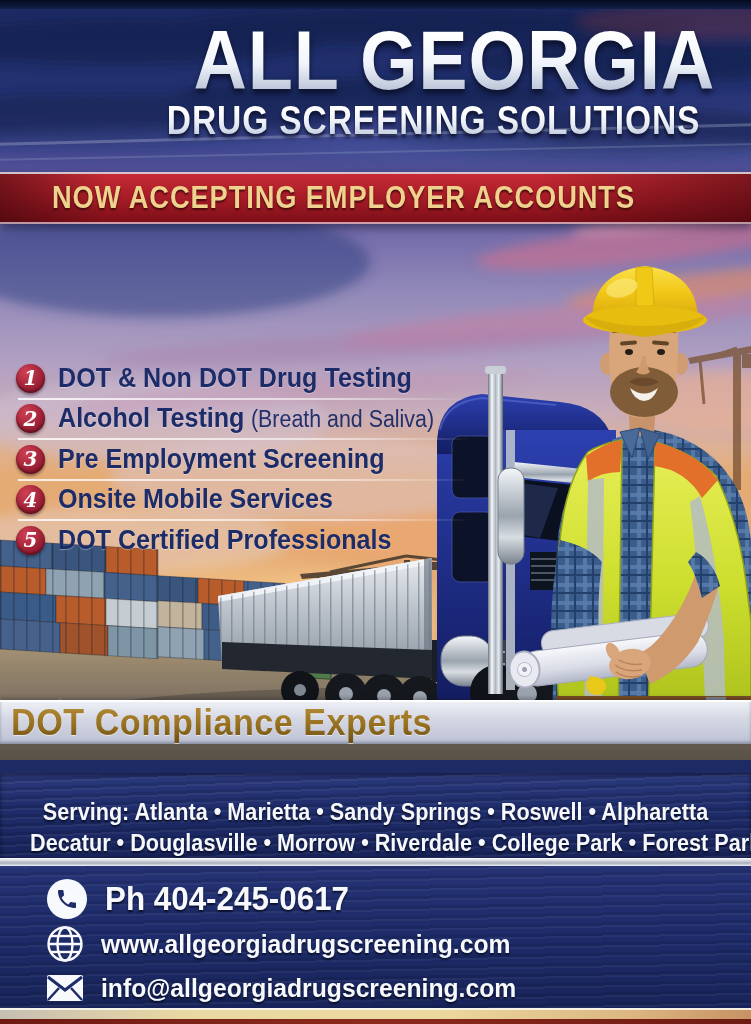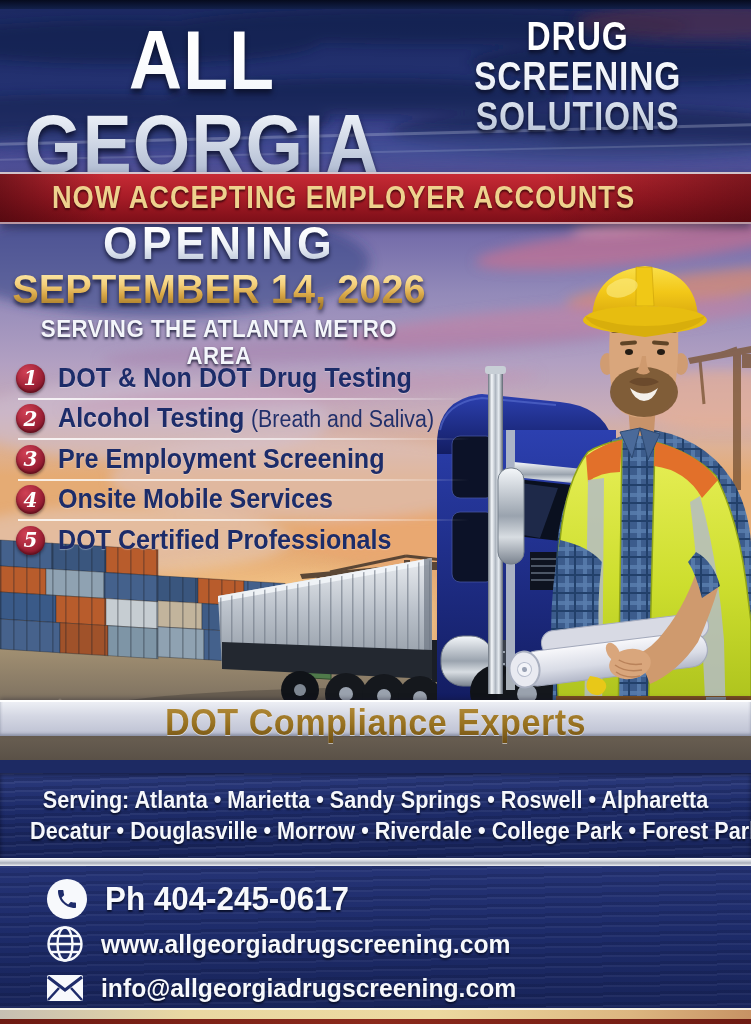--- a/index.html
+++ b/index.html
@@ -20,21 +20,21 @@
     -webkit-background-clip:text;background-clip:text;color:transparent;
     filter:drop-shadow(0 4px 3px rgba(8,12,34,.85));
   }
   .subtitle{
     margin:-2px 0 0 0;font-weight:bold;font-size:40px;line-height:1.0;letter-spacing:1px;
     display:inline-block;transform:scaleX(.84);transform-origin:center;
     background:linear-gradient(180deg,#ffffff 25%,#e8edf6 60%,#bcc7da 95%);
     -webkit-background-clip:text;background-clip:text;color:transparent;
     filter:drop-shadow(0 3px 2px rgba(8,12,34,.85));
   }
-  .header-inner{display:flex;align-items:flex-start;}
+  .header-inner{display:flex;flex-direction:column;align-items:flex-end;}
   
   .ribbon{
     position:absolute;top:172px;left:0;width:751px;height:48px;
     background:
       linear-gradient(90deg, rgba(56,5,10,.55), rgba(0,0,0,0) 14%, rgba(0,0,0,0) 72%, rgba(56,5,10,.5)),
       linear-gradient(180deg,#c62b35 0%,#a81c27 48%,#7d0f18 100%);
     border-top:2px solid rgba(238,242,249,.8);
     border-bottom:2px solid rgba(214,221,234,.65);
     box-shadow:0 4px 8px rgba(8,10,30,.45);
   }
@@ -78,39 +78,39 @@
     color:#ffffff;display:flex;align-items:center;justify-content:center;
     font:italic bold 20px/1 "DejaVu Serif", serif;
     box-shadow:0 2px 3px rgba(20,10,20,.45), inset 0 -2px 3px rgba(60,5,15,.6);
   }
   .svc-line{display:inline-block;transform:scaleX(.93);transform-origin:left center;white-space:nowrap;}
   .svc-text{font-size:27px;font-weight:bold;color:#1c2c69;
     text-shadow:0 1px 1px rgba(255,255,255,.35);}
   .svc-note{font-size:23px;font-weight:normal;color:#22306b;margin-left:7px;}
   
   .tagline-banner{
-    position:absolute;top:700px;left:0;width:751px;height:36px;text-align:center;
+    position:absolute;top:700px;left:0;width:751px;height:44px;
     background:linear-gradient(180deg,#f0f2f7 0%,#d4d7e3 45%,#bcc0d2 100%);
     box-shadow:inset 0 2px 0 rgba(255,255,255,.9), inset 0 -2px 3px rgba(90,95,120,.5), 0 -2px 4px rgba(20,20,40,.3);
   }
   .tagline-text{
     display:inline-block;line-height:45px;font-size:36px;font-weight:bold;letter-spacing:.5px;
     transform:scaleX(.95);
     background:linear-gradient(180deg,#b68e3c 8%,#96701f 55%,#6e4f15 95%);
     -webkit-background-clip:text;background-clip:text;color:transparent;
     filter:drop-shadow(0 1px 0 rgba(255,255,255,.55));
   }
   
   .areas-band{
     position:absolute;top:773px;left:0;width:751px;height:85px;
     background:
       repeating-linear-gradient(178deg, rgba(255,255,255,.05) 0 2px, rgba(0,0,0,0) 2px 6px, rgba(6,10,30,.14) 6px 9px),
       linear-gradient(180deg,#2b3a7c,#1e2c6a 42%,#18245a);
     box-shadow:inset 0 2px 4px rgba(0,0,10,.5);
-    text-align:center;padding-top:12px;box-sizing:border-box;
+    text-align:center;padding-top:24px;box-sizing:border-box;
   }
   .areas-line{
     display:block;font-size:23.5px;font-weight:bold;color:#f6f8fc;line-height:31px;
     transform:scaleX(.92);text-shadow:0 2px 2px rgba(5,10,30,.8);white-space:nowrap;
   }
   
   .divider{
     position:absolute;top:858px;left:0;width:751px;height:8px;
     background:linear-gradient(180deg,#ffffff,#c4c9d3 45%,#a8adb8 62%,#eef0f4);
     box-shadow:0 2px 3px rgba(0,0,10,.5);
@@ -496,25 +496,20 @@
     <div class="header-inner">
       <h1 class="title">ALL GEORGIA</h1>
       <h2 class="subtitle">DRUG SCREENING SOLUTIONS</h2>
     </div>
   </header>
 
   <div class="ribbon">
     <span class="ribbon-text">NOW ACCEPTING EMPLOYER ACCOUNTS</span>
   </div>
 
-  <section class="opening">
-    <span class="opening-title">OPENING</span>
-    <span class="opening-date">SEPTEMBER 14, 2026</span>
-    <span class="opening-serving">SERVING THE ATLANTA METRO AREA</span>
-  </section>
 
   <ul class="services">
     <li>
       <span class="badge">1</span>
       <span class="svc-line"><span class="svc-text">DOT &amp; Non DOT Drug Testing</span><span class="svc-note"></span></span>
     </li>
     <li>
       <span class="badge">2</span>
       <span class="svc-line"><span class="svc-text">Alcohol Testing</span><span class="svc-note">(Breath and Saliva)</span></span>
     </li>

